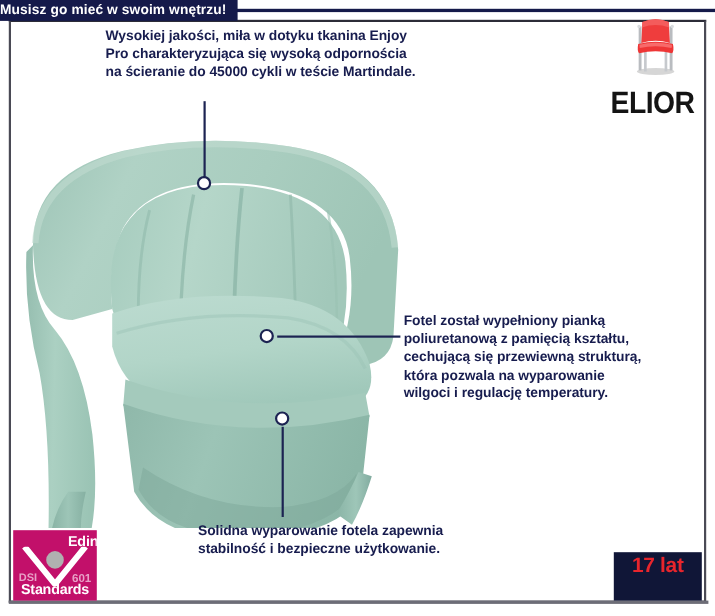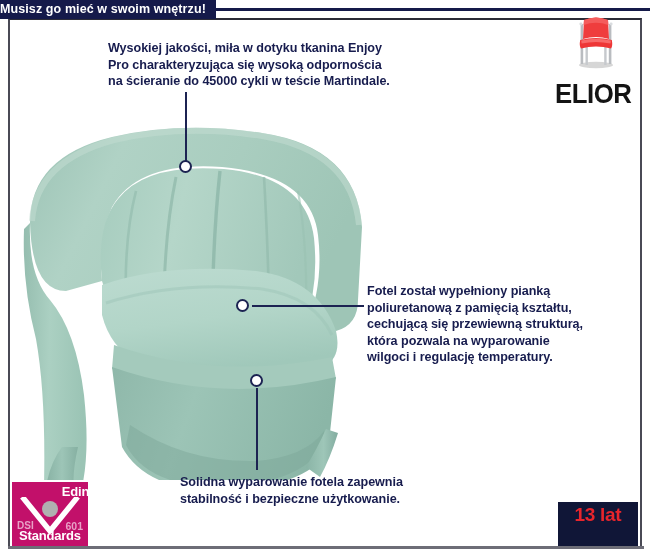--- a/index.html
+++ b/index.html
@@ -97,21 +97,21 @@
   .callout-text {
     position: absolute;
     color: #171c4e;
     font-size: 12.6px;
     font-weight: bold;
     line-height: 16.6px;
     letter-spacing: -0.05px;
     z-index: 25;
     white-space: pre-line;
   }
-  #callout-1-text { left: 96px; top: 40px; width: 380px; margin-left: 12px; }
+  #callout-1-text { left: 96px; top: 24px; width: 380px; }
   #callout-2-text { left: 367px; top: 283px; width: 276px; }
   #callout-3-text { left: 180px; top: 474px; width: 340px; }
 
   .leader-line {
     position: absolute;
     background: #1c2352;
     z-index: 20;
   }
   .leader-v { width: 2px; }
   .leader-h { height: 2px; }
@@ -355,17 +355,17 @@
     <svg id="edinos-check" viewBox="0 0 60 36">
       <path d="M4 2 L30 34 L56 2" stroke="#ffffff" stroke-width="5.5" fill="none" stroke-linecap="square"></path>
       <circle cx="30" cy="12" r="8" fill="#b0b0b0"></circle>
     </svg>
     <div id="edinos-dsi">DSI</div>
     <div id="edinos-804">601</div>
     <div id="edinos-standards">Standards</div>
   </div>
 
   <div id="warranty-badge">
-    <div id="warranty-years">13 lat</div>
+    <div id="warranty-years">17 lat</div>
     <div id="warranty-label">Gwarancji</div>
   </div>
 
 </div>
 
 </body></html>

